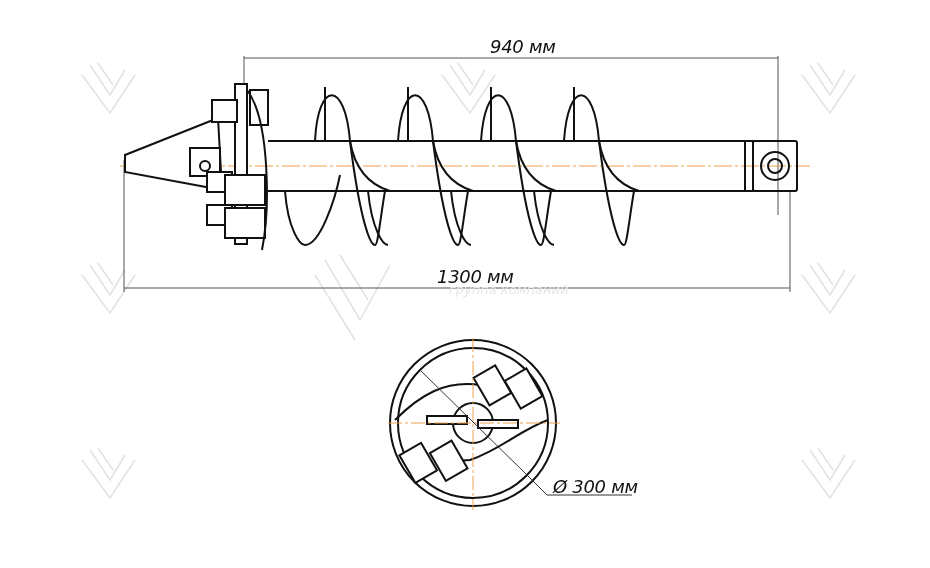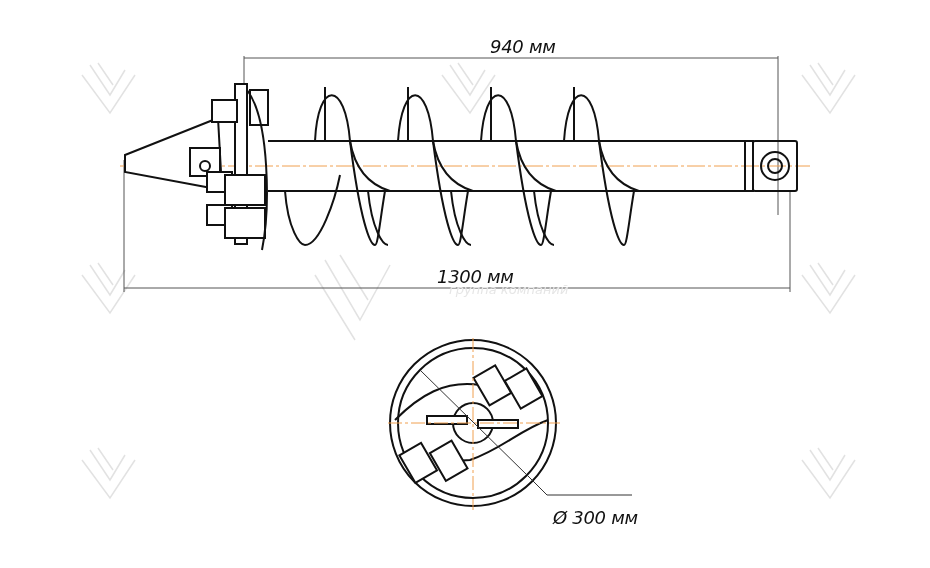--- a/index.html
+++ b/index.html
@@ -123,17 +123,17 @@
     </g>
     <g stroke="#333" stroke-width="1" fill="none">
       <line x1="420" y1="370" x2="528" y2="476"></line>
       <line x1="528" y1="476" x2="547" y2="495"></line>
       <line x1="547" y1="495" x2="632" y2="495"></line>
     </g>
   </svg>
 
   <div class="dim-text" style="left:490px;top:36px;">940 мм</div>
   <div class="dim-text" style="left:437px;top:266px;">1300 мм</div>
-  <div class="dim-text" style="left:553px;top:476px;margin-top:31px;">Ø 300 мм</div>
+  <div class="dim-text" style="left:553px;top:476px;">Ø 300 мм</div>
 
   <div class="wm-small" style="left:449px;top:275px;margin-top:7px;">группа компаний</div>
 
 </div>
 
 </body></html>

